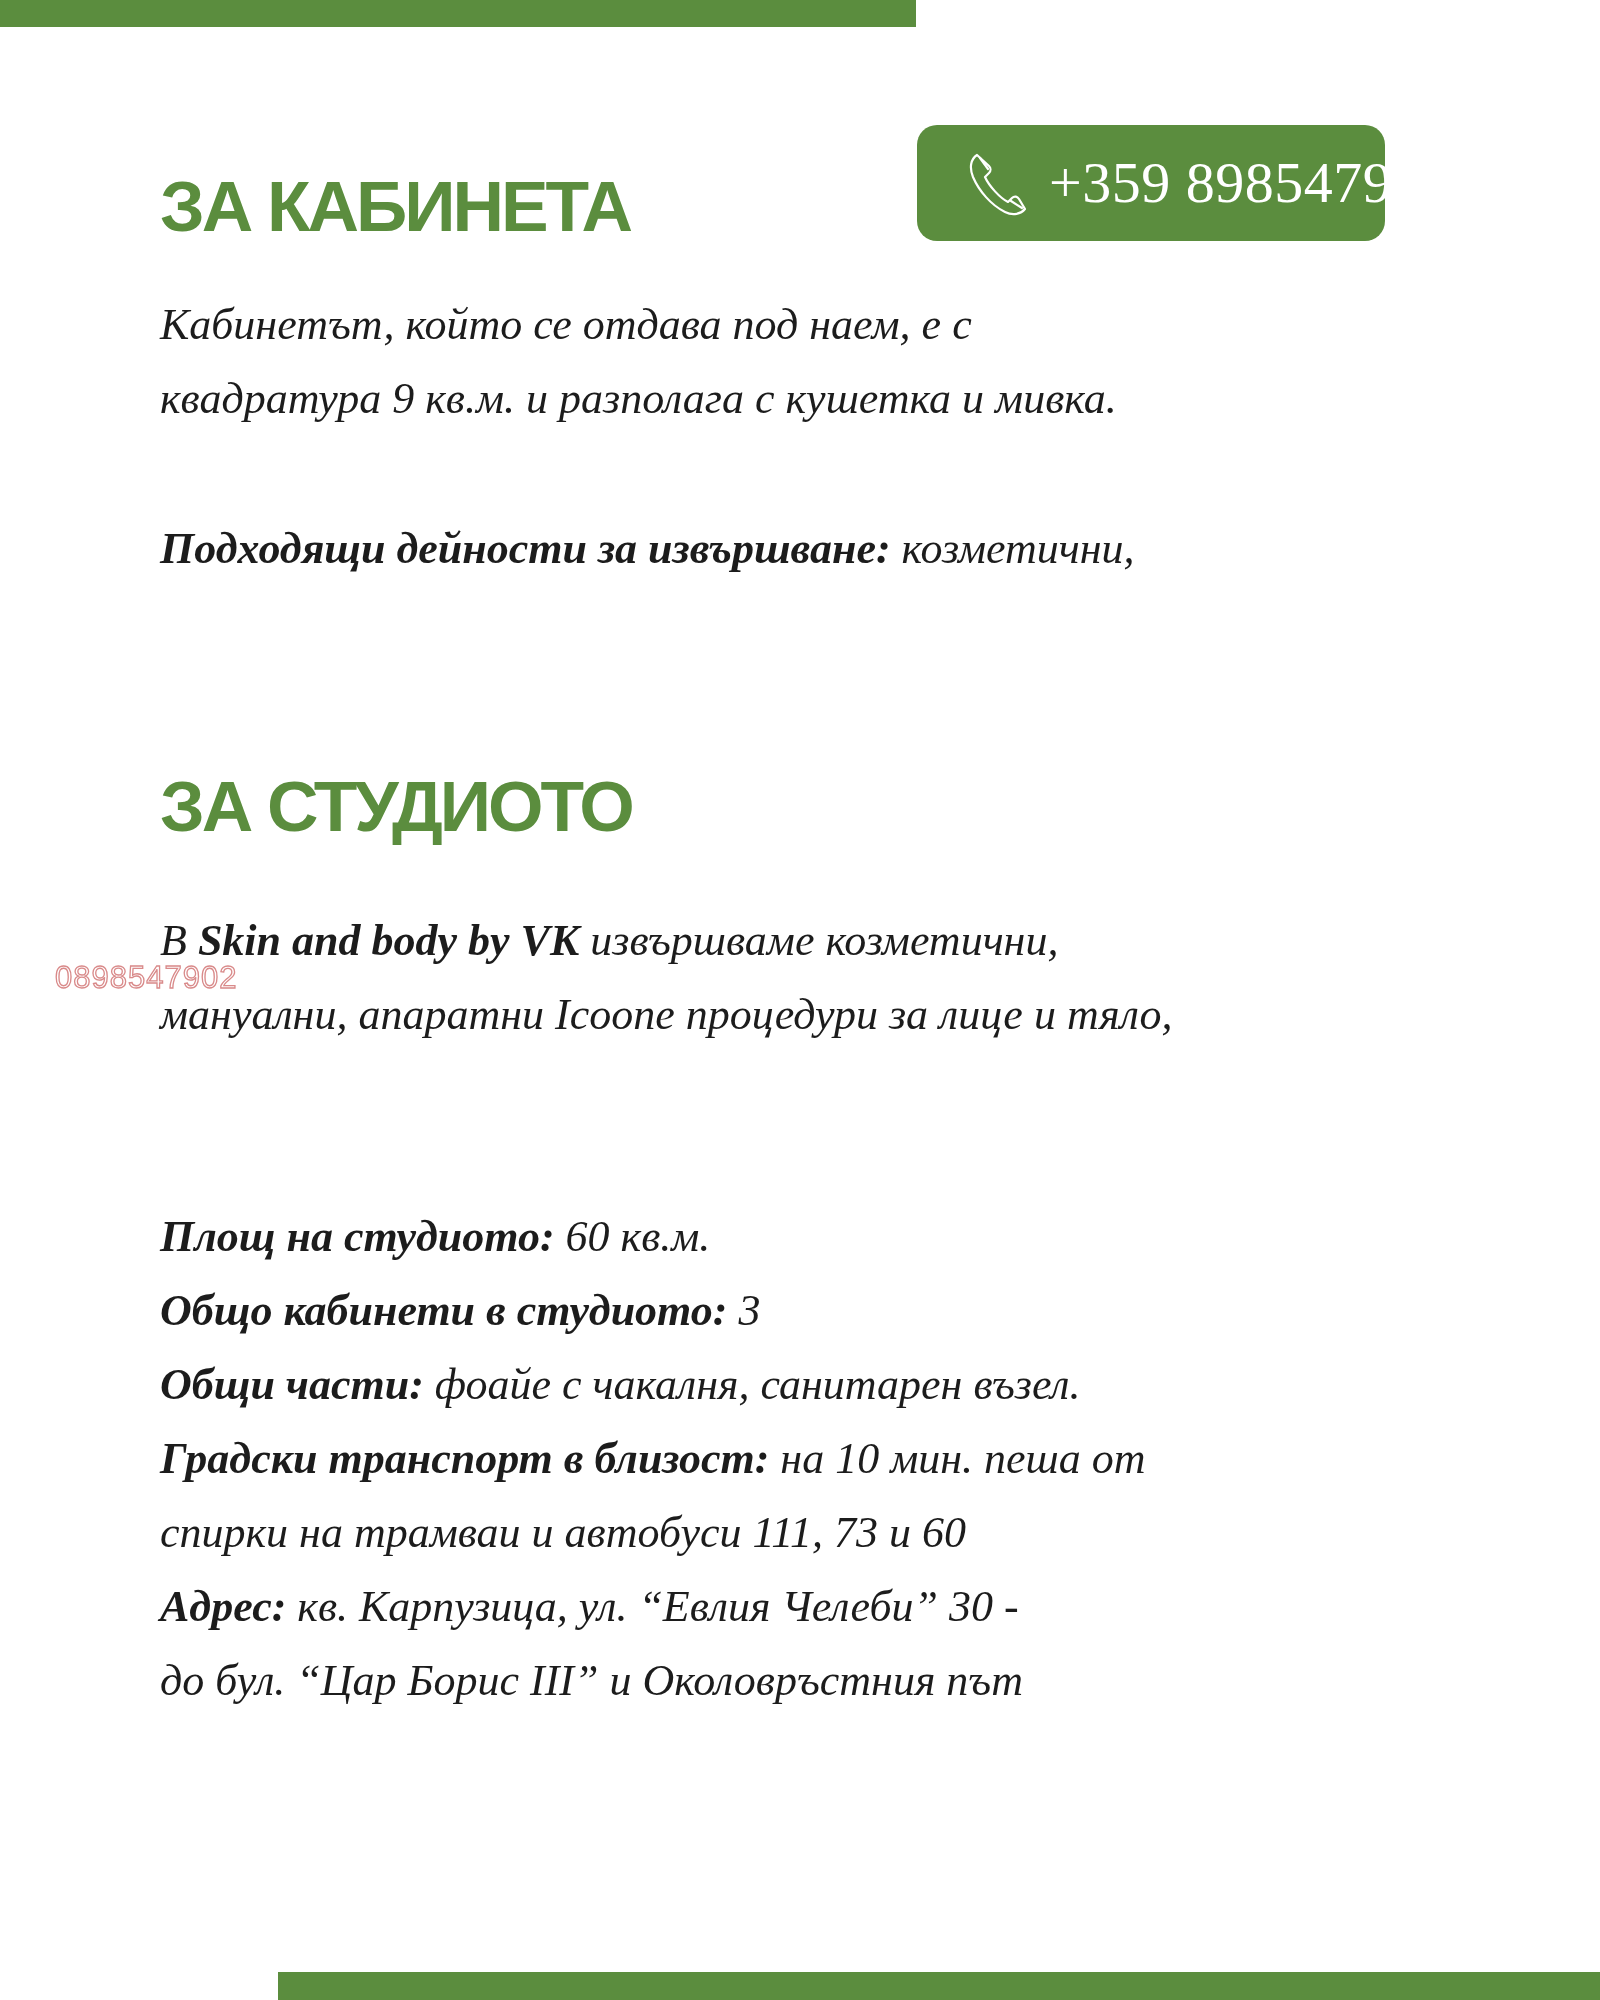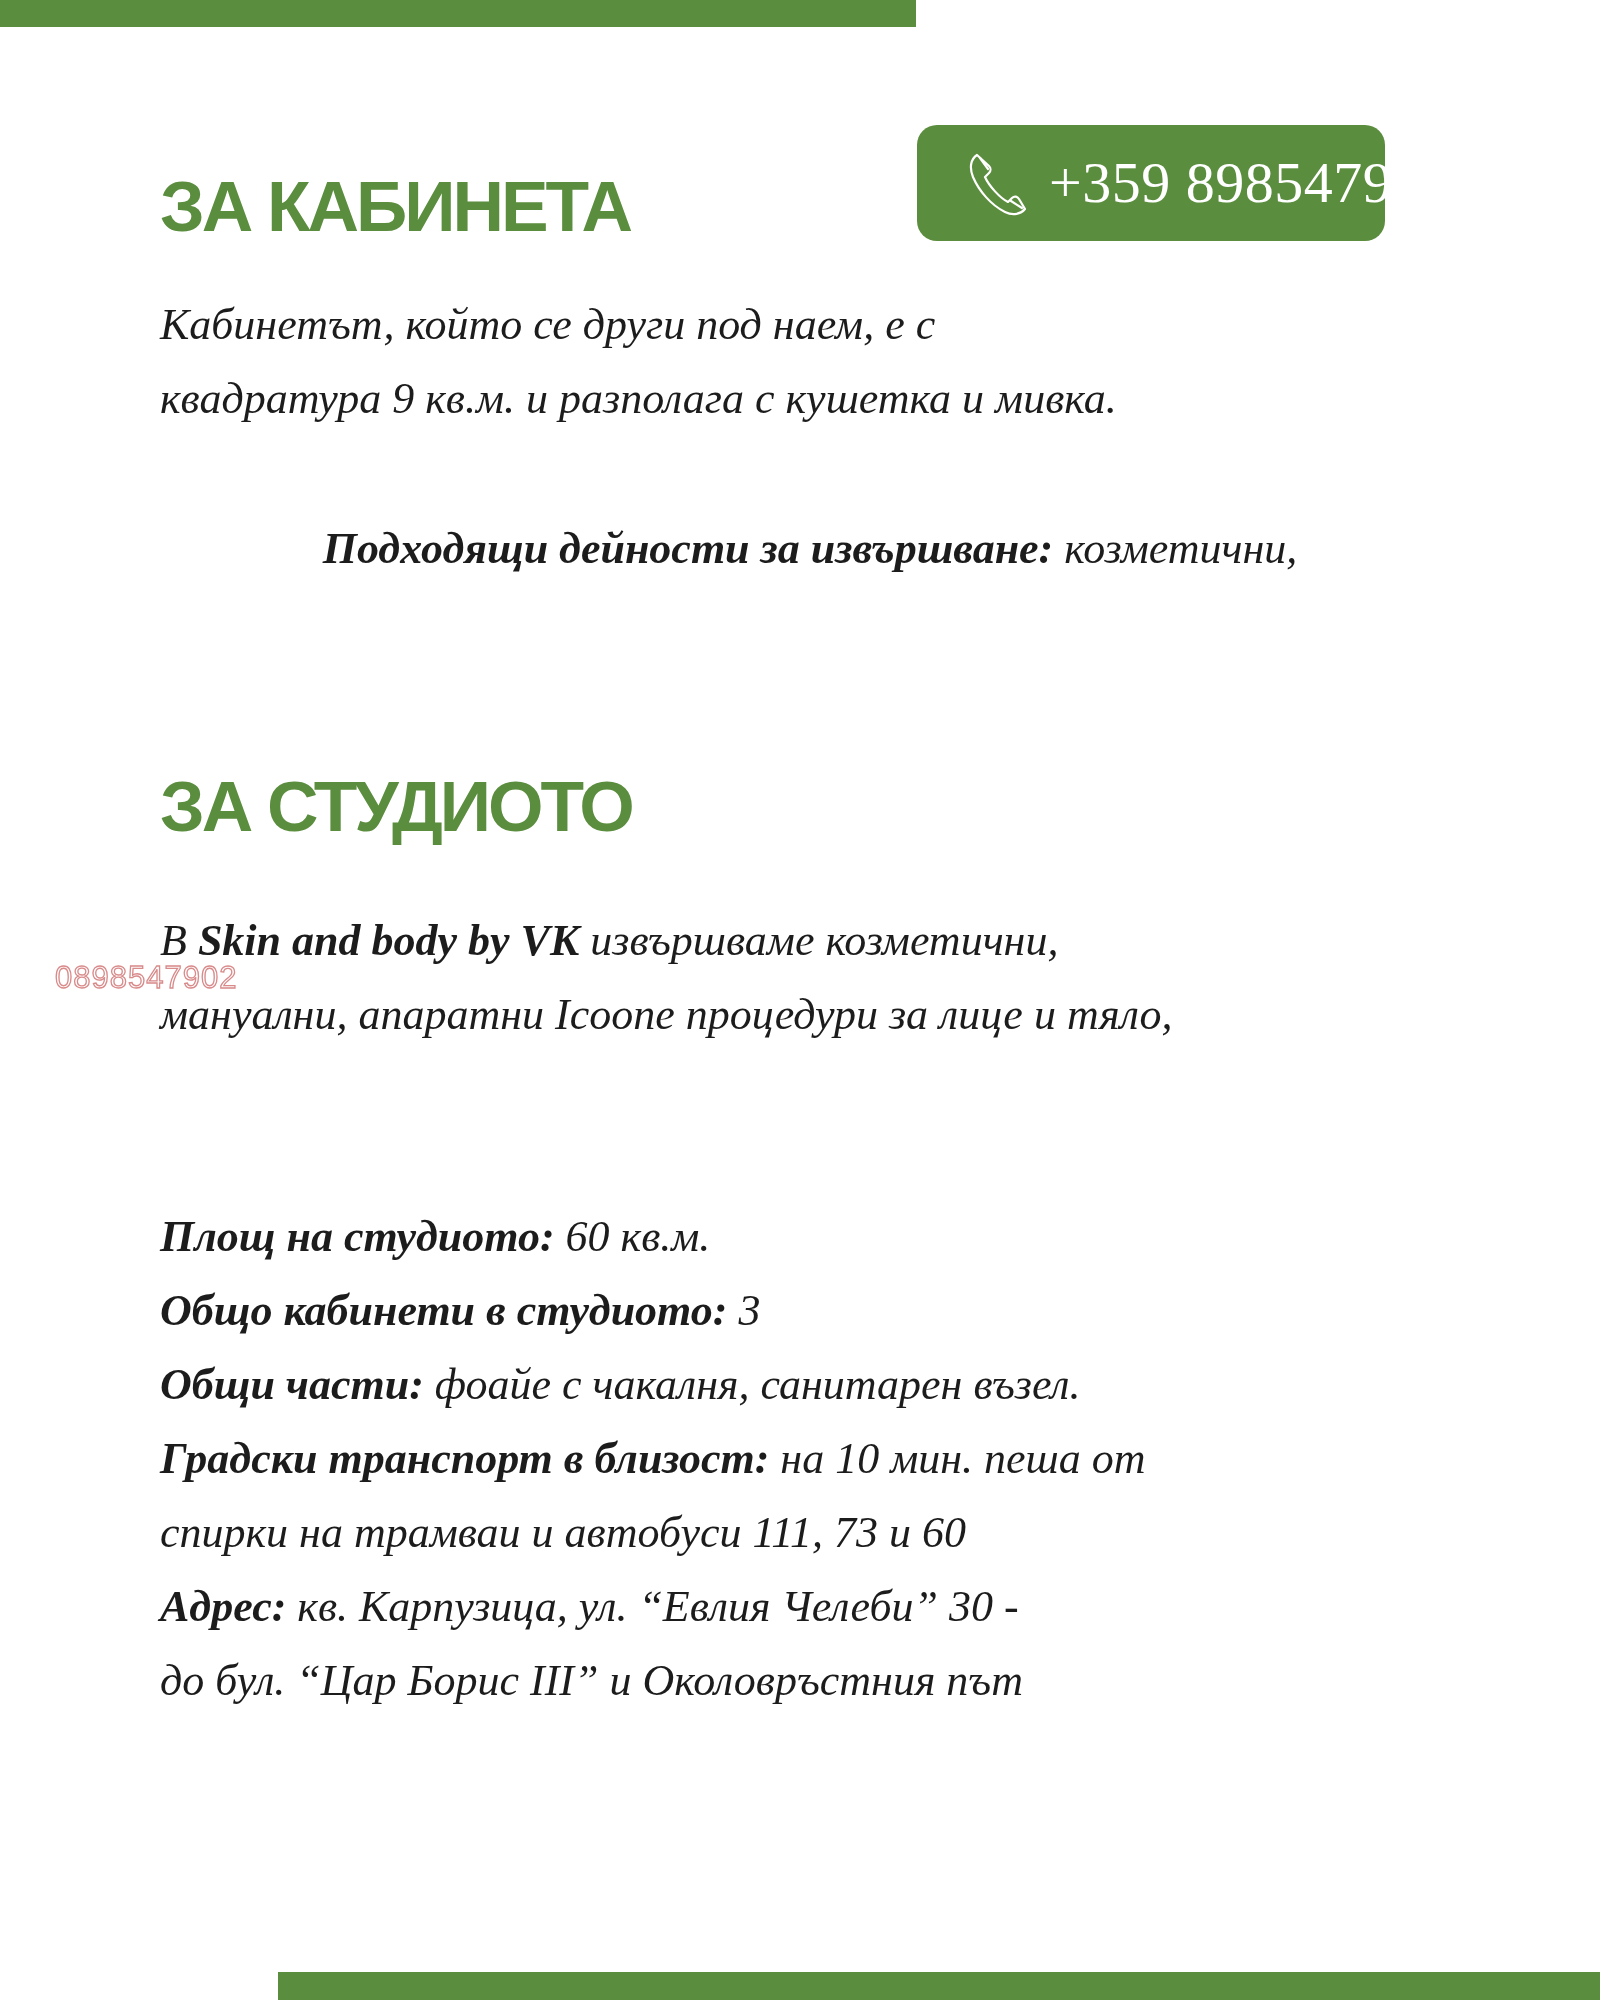--- a/index.html
+++ b/index.html
@@ -82,21 +82,21 @@
       font-size: 44px;
       line-height: 74px;
       font-style: italic;
       color: #1c1c1c;
     }
     .para b {
       font-weight: bold;
       font-style: italic;
     }
     .p1 { top: 288px; }
-    .p2 { top: 512px; text-align: center; }
+    .p2 { top: 512px; }
     .p3 { top: 904px; }
     .p4 { top: 1200px; }
     .line { display: block; white-space: nowrap; }
     .watermark {
       position: absolute;
       left: 55px;
       top: 962px;
       font-family: Liberation Sans, sans-serif;
       font-size: 31px;
       color: transparent;
@@ -117,21 +117,21 @@
       <path d="M13 9 L21 20"></path>
       <path d="M44 52 L55 59"></path>
     </svg>
   </span>
   <span class="phone-text">+359 898547902</span>
 </div>
 
 <h2 class="section-title title-1">ЗА КАБИНЕТА</h2>
 
 <p class="para p1">
-  <span class="line">Кабинетът, който се други под наем, е с</span>
+  <span class="line">Кабинетът, който се отдава под наем, е с</span>
   <span class="line">квадратура 9 кв.м. и разполага с кушетка и мивка.</span>
 </p>
 
 <p class="para p2">
   <span class="line"><b>Подходящи дейности за извършване:</b><span> козметични,</span></span>
 </p>
 
 <h2 class="section-title title-2">ЗА СТУДИОТО</h2>
 
 <p class="para p3">

